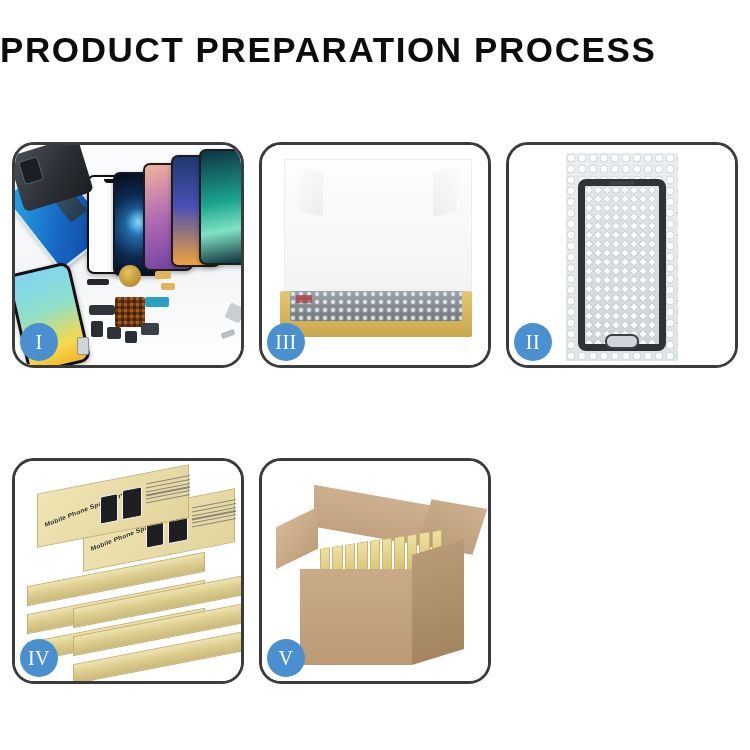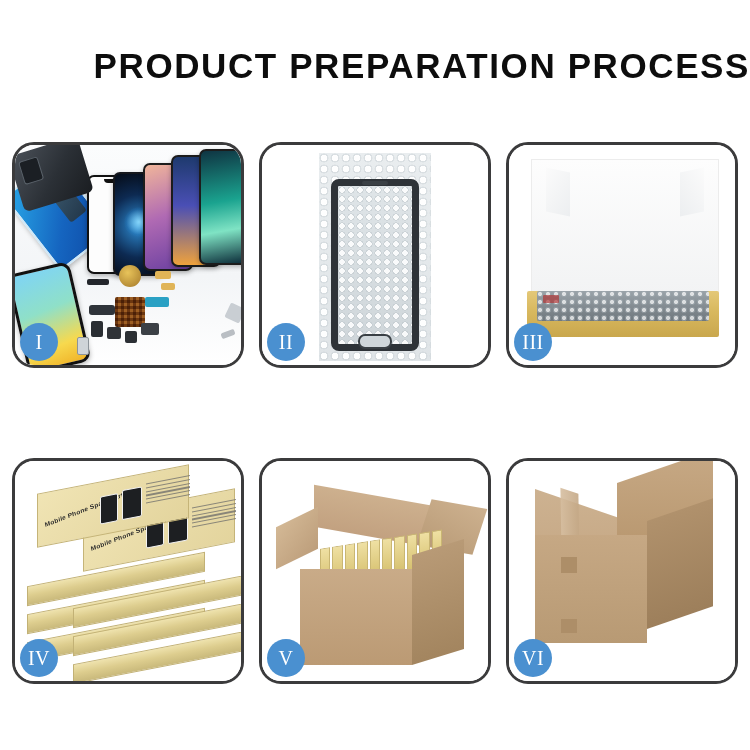--- a/index.html
+++ b/index.html
@@ -6,21 +6,21 @@
   body{
     width:750px;height:750px;
     background:#ffffff;
     font-family:"Liberation Sans", sans-serif;
     overflow:hidden;
     position:relative;
   }
   .page{width:750px;height:750px;position:relative;}
 
   
-  .header{padding-top:48px;text-align:right;}
+  .header{padding-top:32px;text-align:left;}
   .title{
     font-size:35px;
     font-weight:700;
     letter-spacing:1.6px;
     color:#0d0d0d;
     line-height:1.05;
     transform:scaleX(1.0);
   }
   .subtitle{
     font-size:15.5px;
@@ -331,42 +331,42 @@
         <div class="chip c10"></div>
         <div class="chip c11"></div>
         <div class="chip c12"></div>
         <div class="chip c13"></div>
         <div class="chip c14"></div>
       </div>
       <div class="badge">I</div>
     </div>
 
     <div class="panel">
-      <div class="panel-inner p2">
-        <div class="bubble-sheet">
-          <div class="glass"></div>
-        </div>
-      </div>
-      <div class="badge">II</div>
-    </div>
-
-    <div class="panel">
       <div class="panel-inner p3">
         <div class="foam">
           <div class="foam-flapL"></div>
           <div class="foam-flapR"></div>
         </div>
         <div class="kbox-lip"></div>
         <div class="kbox"></div>
         <div class="kbox-inner"></div>
       </div>
       <div class="badge">III</div>
     </div>
 
     <div class="panel">
+      <div class="panel-inner p2">
+        <div class="bubble-sheet">
+          <div class="glass"></div>
+        </div>
+      </div>
+      <div class="badge">II</div>
+    </div>
+
+    <div class="panel">
       <div class="panel-inner p4">
         <div class="stack">
           <div class="layer" style="top:150px"></div>
           <div class="layer2" style="top:172px"></div>
           <div class="layer" style="top:122px"></div>
           <div class="layer2" style="top:144px"></div>
           <div class="layer" style="top:94px"></div>
           <div class="layer2" style="top:116px"></div>
 
           <div class="sb sb-top2">
@@ -417,27 +417,15 @@
             <span></span>
             <span></span>
         </div>
         <div class="flap-left"></div>
         <div class="carton-rside"></div>
         <div class="carton-front"></div>
       </div>
       <div class="badge">V</div>
     </div>
 
-    <div class="panel">
-      <div class="panel-inner p6">
-        <div class="c-top"></div>
-        <div class="c-top2"></div>
-        <div class="tape"></div>
-        <div class="c-side"></div>
-        <div class="c-front"></div>
-        <div class="tab tab1"></div>
-        <div class="tab tab2"></div>
-      </div>
-      <div class="badge">VI</div>
-    </div>
 
   </div>
 </div>
 
 </body></html>

